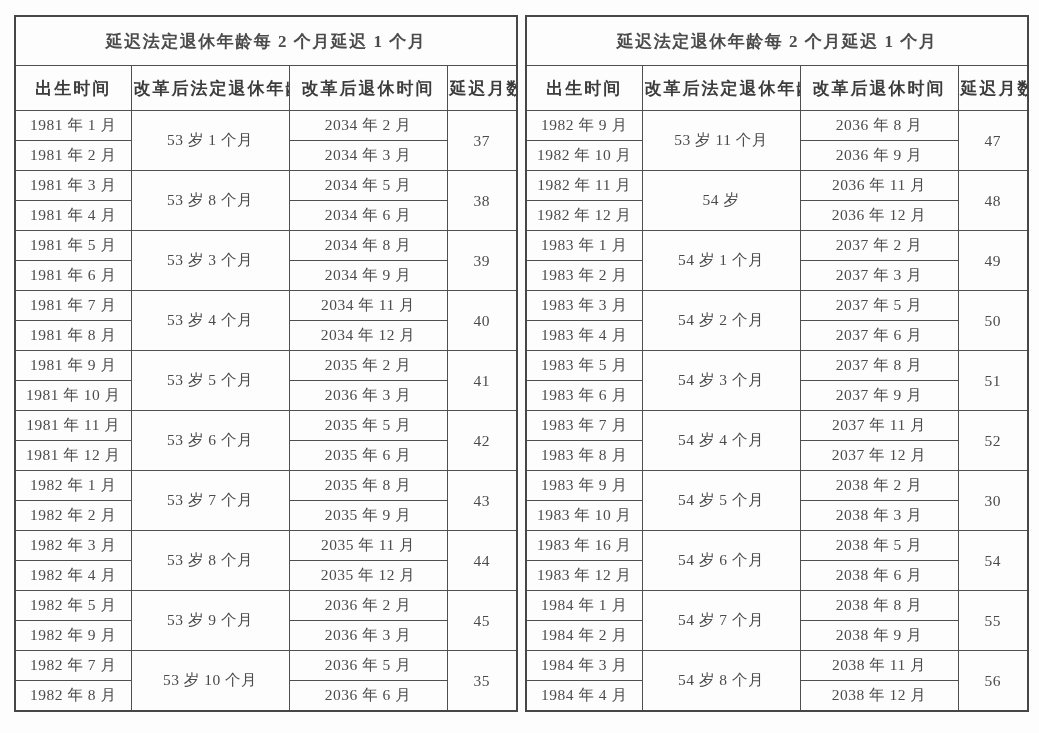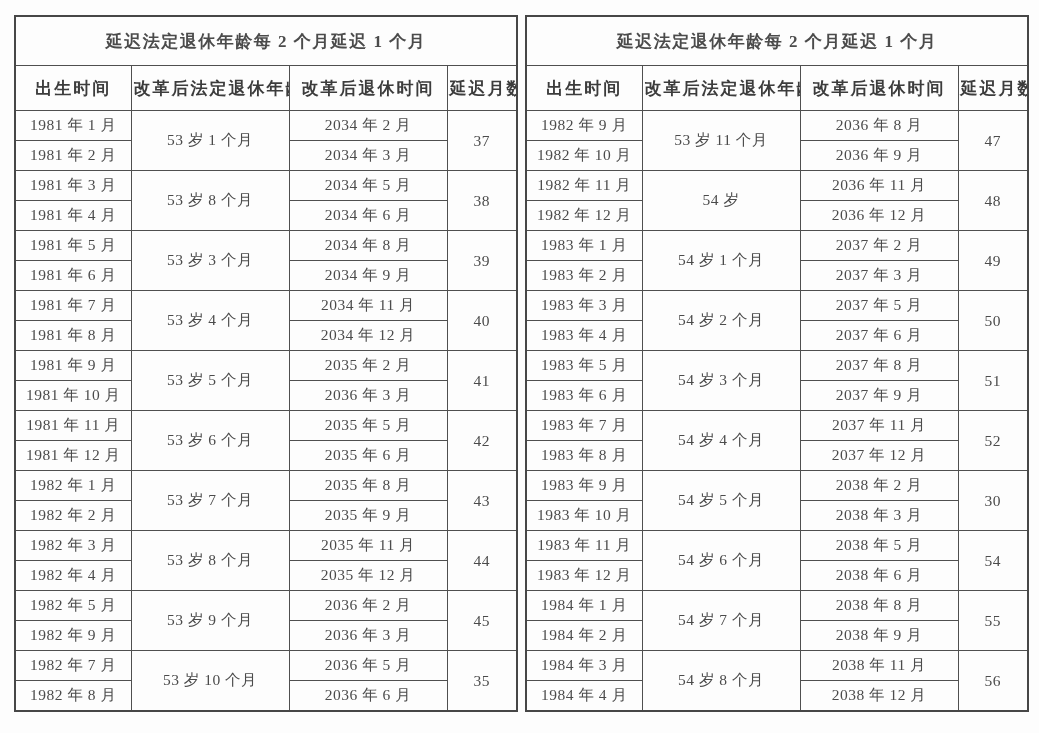--- a/index.html
+++ b/index.html
@@ -261,21 +261,21 @@
             <td>1983 年 9 月</td>
             <td rowspan="2">54 岁 5 个月</td>
             <td>2038 年 2 月</td>
             <td rowspan="2">30</td>
           </tr>
           <tr>
             <td>1983 年 10 月</td>
             <td>2038 年 3 月</td>
           </tr>
           <tr>
-            <td>1983 年 11 月</td>
+            <td>1983 年 16 月</td>
             <td rowspan="2">54 岁 6 个月</td>
             <td>2038 年 5 月</td>
             <td rowspan="2">54</td>
           </tr>
           <tr>
             <td>1983 年 12 月</td>
             <td>2038 年 6 月</td>
           </tr>
           <tr>
             <td>1984 年 1 月</td>

